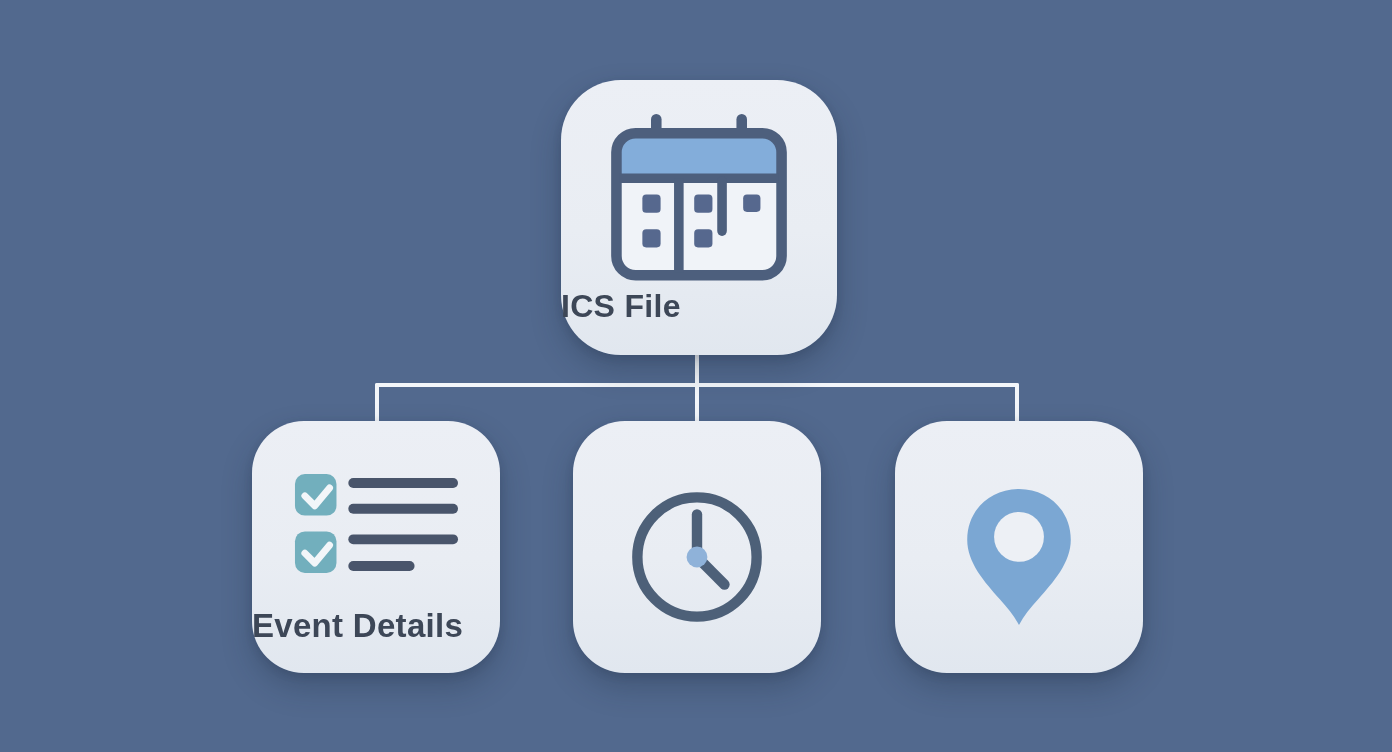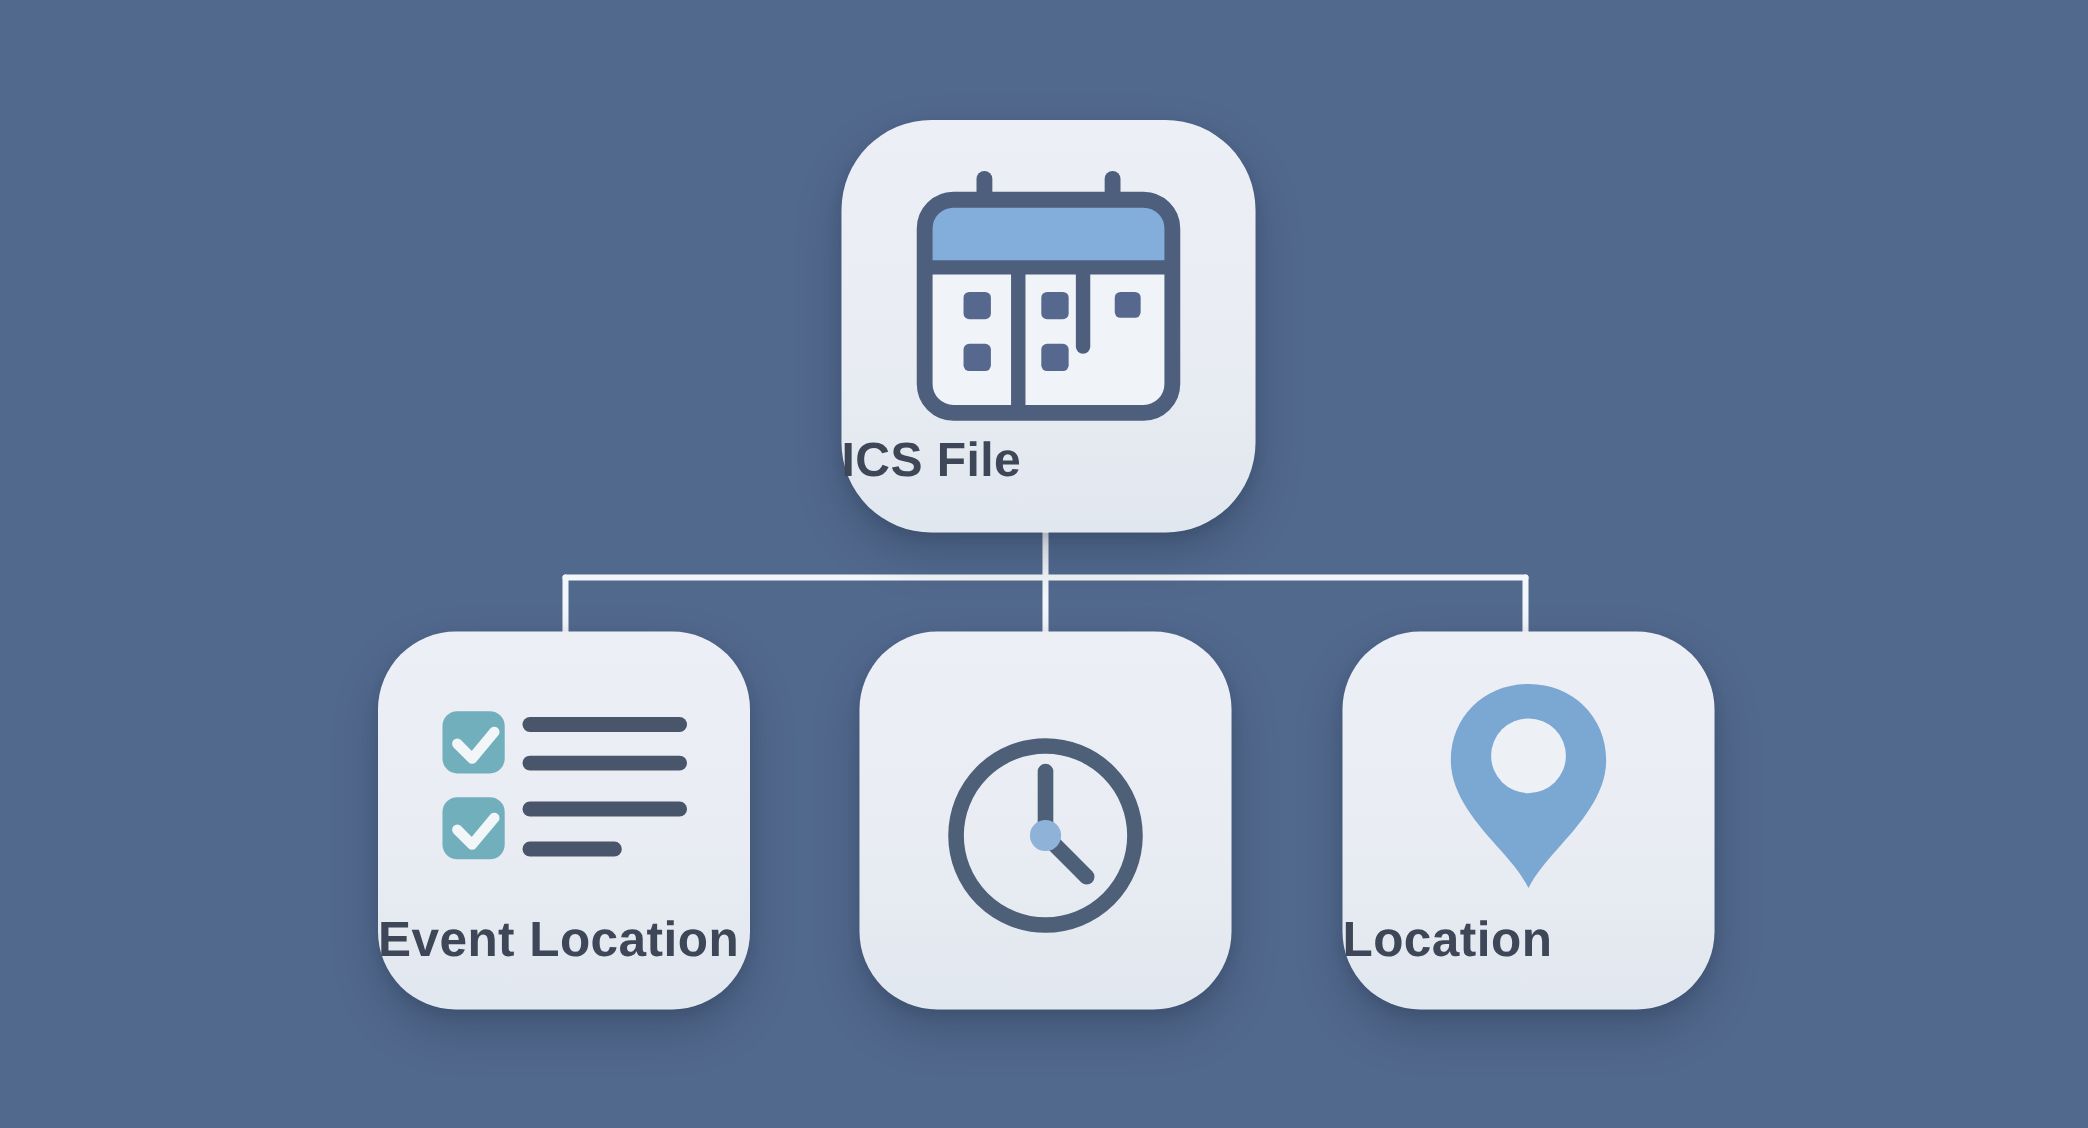--- a/index.html
+++ b/index.html
@@ -129,37 +129,36 @@
         <rect class="chk-box" x="2" y="3" width="42" height="42" rx="10"></rect>
         <path class="chk-mark" d="M12 25 l10 10 l15 -18"></path>
         <rect class="chk-box" x="2" y="61" width="42" height="42" rx="10"></rect>
         <path class="chk-mark" d="M12 83 l10 10 l15 -18"></path>
         <line class="list-line" x1="61" y1="12" x2="162" y2="12"></line>
         <line class="list-line" x1="61" y1="38" x2="162" y2="38"></line>
         <line class="list-line" x1="61" y1="69" x2="162" y2="69"></line>
         <line class="list-line" x1="61" y1="96" x2="118" y2="96"></line>
       </svg>
     </div>
-    <div class="node-label">Event Location</div>
+    <div class="node-label">Event Details</div>
   </div>
 
   <div class="card child-card card-time-date">
     <div class="icon-wrap">
       <svg width="142" height="142" viewBox="0 0 150 150" aria-hidden="true">
         <circle class="clock-ring" cx="75" cy="75" r="63"></circle>
         <line class="clock-hand" x1="75" y1="75" x2="75" y2="30"></line>
         <line class="clock-hand" x1="75" y1="75" x2="104" y2="104"></line>
         <circle class="clock-dot" cx="75" cy="75" r="11"></circle>
       </svg>
     </div>
   </div>
 
   <div class="card child-card card-location">
     <div class="icon-wrap">
       <svg width="112" height="140" viewBox="0 0 116 146" aria-hidden="true">
         <path class="pin-body" d="M58 2 C27 2 4 25 4 55 c0 24 18 44 34 62 c8 9 15 17 20 27 c5 -10 12 -18 20 -27 c16 -18 34 -38 34 -62 C112 25 89 2 58 2 z"></path>
         <circle class="pin-hole" cx="58" cy="52" r="26"></circle>
       </svg>
     </div>
-    <div class="node-label">Location</div>
   </div>
 
 </div>
 
 </body></html>

